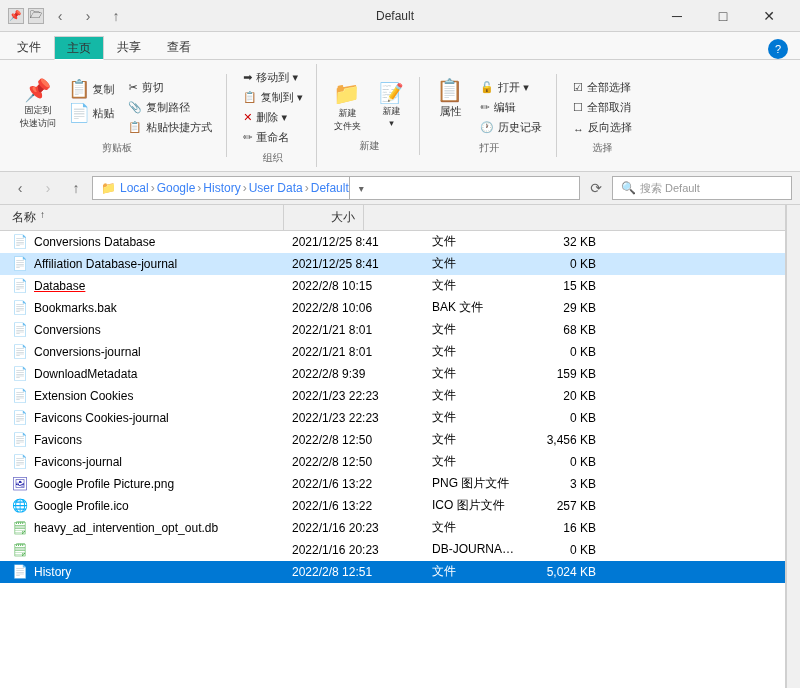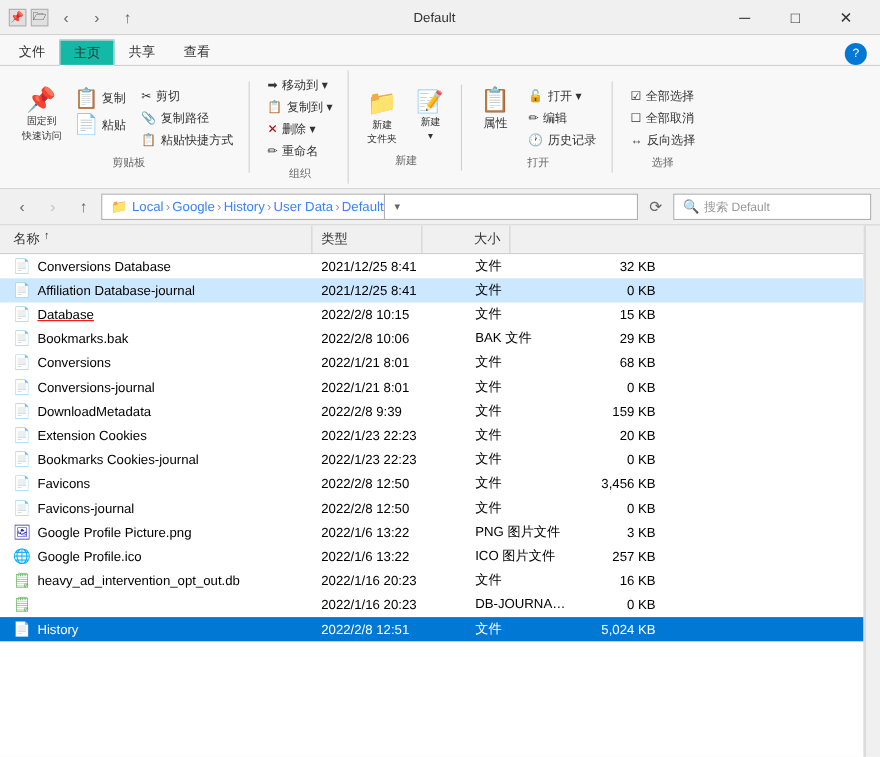--- a/index.html
+++ b/index.html
@@ -455,23 +455,20 @@
 </div>
 
 <div class="file-area">
   <div class="file-list">
 
     <div class="file-list-header">
       <div class="col-header col-name">
         <span>名称</span>
         <span style="margin-left:4px; font-size:10px;">↑</span>
       </div>
-      <div class="col-header col-type">
-        <span>类型</span>
-      </div>
       <div class="col-header col-size">
         <span>大小</span>
       </div>
     </div>
 
     <div id="file-rows-container">
         <div class="file-row">
           <div class="file-cell name">
             <span class="file-icon icon-file">📄</span>
             <span>Conversions Database</span>
@@ -539,21 +536,21 @@
             <span class="file-icon icon-file">📄</span>
             <span>Extension Cookies</span>
           </div>
           <div class="file-cell date">2022/1/23 22:23</div>
           <div class="file-cell type">文件</div>
           <div class="file-cell size">20 KB</div>
         </div>
         <div class="file-row">
           <div class="file-cell name">
             <span class="file-icon icon-file">📄</span>
-            <span>Bookmarks Cookies-journal</span>
+            <span>Favicons Cookies-journal</span>
           </div>
           <div class="file-cell date">2022/1/23 22:23</div>
           <div class="file-cell type">文件</div>
           <div class="file-cell size">0 KB</div>
         </div>
         <div class="file-row">
           <div class="file-cell name">
             <span class="file-icon icon-file">📄</span>
             <span>Favicons</span>
           </div>

